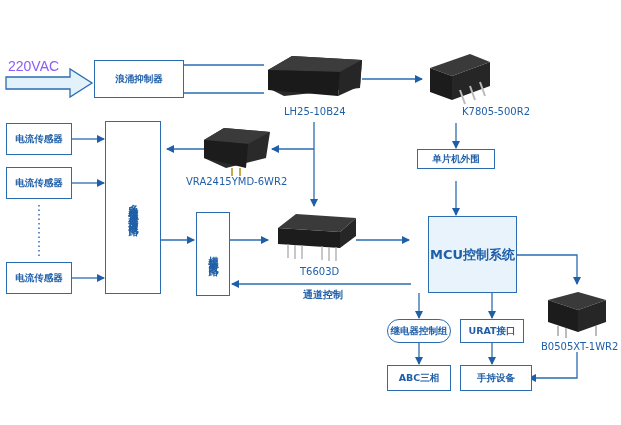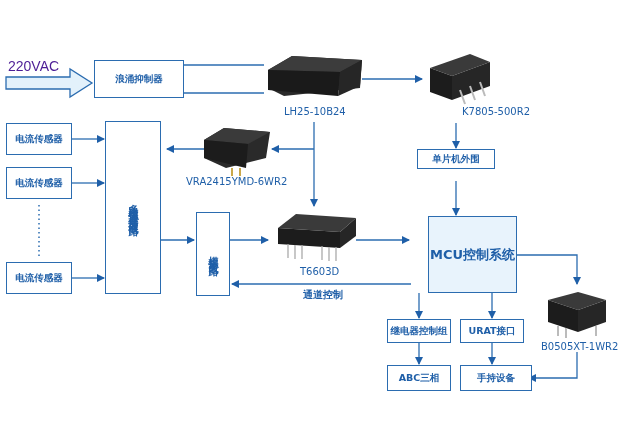--- a/index.html
+++ b/index.html
@@ -1,21 +1,21 @@
 <!DOCTYPE html>
 <html><head>
 <meta charset="utf-8">
 <style>
   html,body{margin:0;padding:0;background:#ffffff;}
   body{width:621px;height:425px;position:relative;overflow:hidden;font-family:"DejaVu Sans",sans-serif;}
   .box{position:absolute;border:1.5px solid #2b6cb0;background:#fff;box-sizing:border-box;display:flex;align-items:center;justify-content:center;color:#1f5fa8;font-size:9.5px;font-weight:bold;text-align:center;}
   .box.vert{writing-mode:vertical-rl;text-orientation:upright;letter-spacing:2px;font-size:10px;line-height:1;}
   .box.mcu{background:#e8f3fc;font-size:13px;font-weight:bold;}
   .label{position:absolute;color:#1f5fa8;font-size:10px;white-space:nowrap;}
-  .lbl-big{position:absolute;color:#4c1d95;font-size:14px;font-family:"Liberation Sans",sans-serif;}
+  .lbl-big{position:absolute;color:#8b5cf6;font-size:14px;font-family:"Liberation Sans",sans-serif;}
   svg.wires{position:absolute;left:0;top:0;}
 </style>
 </head>
 <body>
 
 <svg class="wires" width="621" height="425">
   <defs>
     <marker id="ah" markerWidth="8" markerHeight="8" refX="7" refY="4" orient="auto" markerUnits="userSpaceOnUse">
       <path d="M0,0 L8,4 L0,8 z" fill="#1f5fa8"></path>
     </marker>
@@ -124,16 +124,16 @@
 <div class="box" style="left:6px;top:262px;width:66px;height:32px;">电流传感器</div>
 
 <div class="box vert" style="left:105px;top:121px;width:56px;height:173px;">多路模拟通道信号处理电路</div>
 
 <div class="box vert" style="left:196px;top:212px;width:34px;height:84px;">模拟开关电路</div>
 
 <div class="box" style="left:417px;top:149px;width:78px;height:20px;">单片机外围</div>
 
 <div class="box mcu" style="left:411px;top:216px;width:89px;height:77px;margin-left:17px;">MCU控制系统</div>
 
-<div class="box" style="left:387px;top:319px;width:64px;height:24px;">继电器控制组</div>
+<div class="box" style="left:387px;top:319px;width:64px;height:24px;border-radius:12px;">继电器控制组</div>
 <div class="box" style="left:460px;top:319px;width:64px;height:24px;">URAT接口</div>
 <div class="box" style="left:387px;top:365px;width:64px;height:26px;">ABC三相</div>
 <div class="box" style="left:460px;top:365px;width:72px;height:26px;">手持设备</div>
 
 </body></html>

